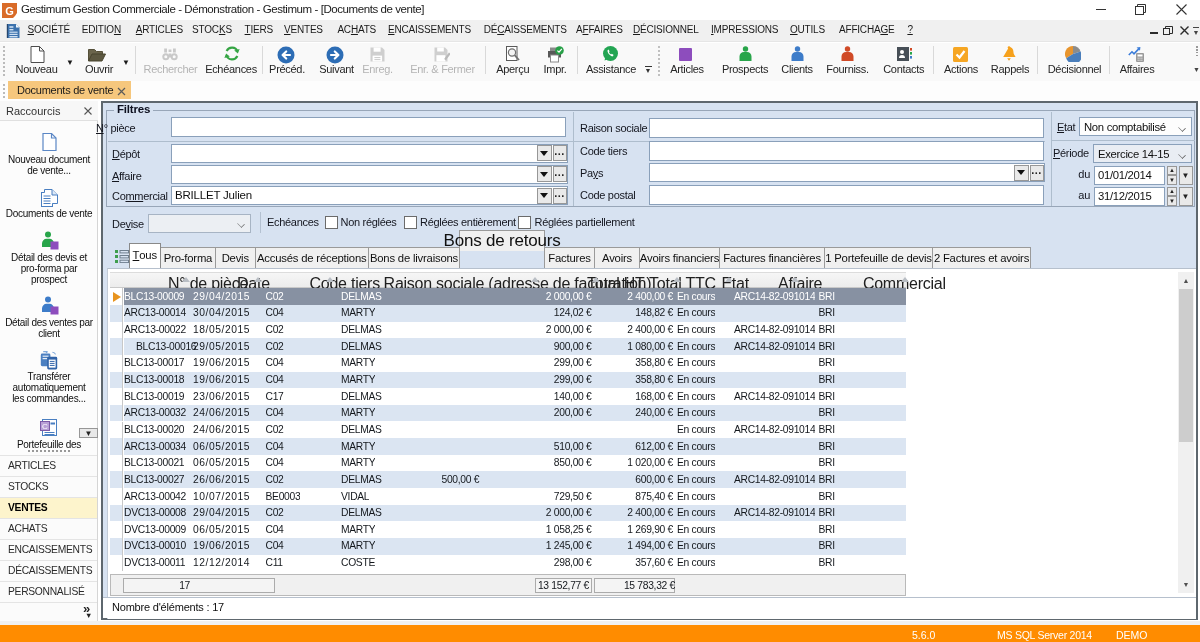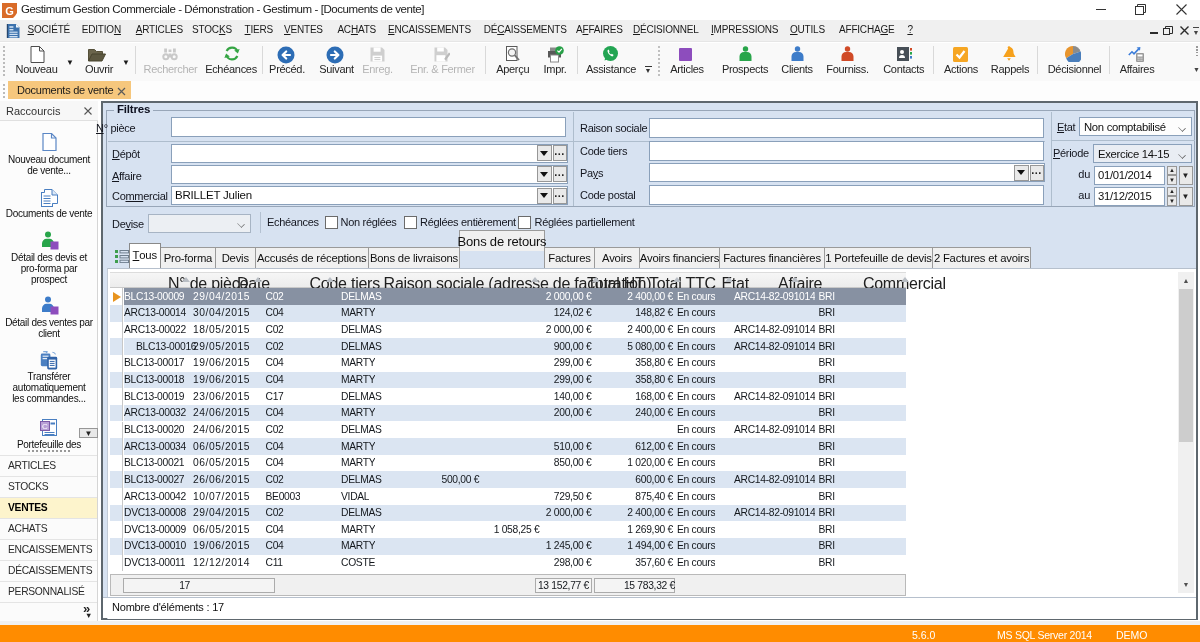--- a/index.html
+++ b/index.html
@@ -371,21 +371,21 @@
       <rect x="5" y="0.5" width="8.5" height="2.4"></rect>
       <rect x="5" y="5.5" width="8.5" height="2.4"></rect>
       <rect x="5" y="10.2" width="8.5" height="2.4"></rect>
     </g>
   </svg>
 <div class="ab" style="left:128.5px;top:243px;width:32.5px;height:25px;background:#fff;border:1px solid #898989;border-bottom:none;z-index:3;font-size:11.3px;letter-spacing:-0.2px;color:#101010;display:flex;align-items:center;justify-content:center;padding-bottom:3px;white-space:nowrap;"><u>T</u>ous</div>
 <div class="ab" style="left:160px;top:246.5px;width:56px;height:21px;background:#f0f0f0;border:1px solid #9a9a9a;border-bottom:none;z-index:2;font-size:11.3px;letter-spacing:-0.2px;color:#101010;display:flex;align-items:center;justify-content:center;white-space:nowrap;">Pro-forma</div>
 <div class="ab" style="left:215px;top:246.5px;width:40.5px;height:21px;background:#f0f0f0;border:1px solid #9a9a9a;border-bottom:none;z-index:2;font-size:11.3px;letter-spacing:-0.2px;color:#101010;display:flex;align-items:center;justify-content:center;white-space:nowrap;">Devis</div>
 <div class="ab" style="left:254.5px;top:246.5px;width:114.5px;height:21px;background:#f0f0f0;border:1px solid #9a9a9a;border-bottom:none;z-index:2;font-size:11.3px;letter-spacing:-0.2px;color:#101010;display:flex;align-items:center;justify-content:center;white-space:nowrap;">Accusés de réceptions</div>
 <div class="ab" style="left:368px;top:246.5px;width:92px;height:21px;background:#f0f0f0;border:1px solid #9a9a9a;border-bottom:none;z-index:2;font-size:11.3px;letter-spacing:-0.2px;color:#101010;display:flex;align-items:center;justify-content:center;white-space:nowrap;">Bons de livraisons</div>
-<div class="ab" style="left:459px;top:230px;width:86px;height:21px;background:#f0f0f0;border:1px solid #9a9a9a;border-bottom:none;z-index:2;font-size:13px;letter-spacing:-0.2px;color:#101010;display:flex;align-items:center;justify-content:center;white-space:nowrap;">Bons de retours</div>
+<div class="ab" style="left:459px;top:230px;width:86px;height:21px;background:#f0f0f0;border:1px solid #9a9a9a;border-bottom:none;z-index:2;font-size:17px;letter-spacing:-0.2px;color:#101010;display:flex;align-items:center;justify-content:center;white-space:nowrap;">Bons de retours</div>
 <div class="ab" style="left:544px;top:246.5px;width:51px;height:21px;background:#f0f0f0;border:1px solid #9a9a9a;border-bottom:none;z-index:2;font-size:11.3px;letter-spacing:-0.2px;color:#101010;display:flex;align-items:center;justify-content:center;white-space:nowrap;">Factures</div>
 <div class="ab" style="left:594px;top:246.5px;width:46px;height:21px;background:#f0f0f0;border:1px solid #9a9a9a;border-bottom:none;z-index:2;font-size:11.3px;letter-spacing:-0.2px;color:#101010;display:flex;align-items:center;justify-content:center;white-space:nowrap;">Avoirs</div>
 <div class="ab" style="left:639px;top:246.5px;width:81px;height:21px;background:#f0f0f0;border:1px solid #9a9a9a;border-bottom:none;z-index:2;font-size:11.3px;letter-spacing:-0.2px;color:#101010;display:flex;align-items:center;justify-content:center;white-space:nowrap;">Avoirs financiers</div>
 <div class="ab" style="left:719px;top:246.5px;width:106px;height:21px;background:#f0f0f0;border:1px solid #9a9a9a;border-bottom:none;z-index:2;font-size:11.3px;letter-spacing:-0.2px;color:#101010;display:flex;align-items:center;justify-content:center;white-space:nowrap;">Factures financières</div>
 <div class="ab" style="left:824px;top:246.5px;width:109px;height:21px;background:#f0f0f0;border:1px solid #9a9a9a;border-bottom:none;z-index:2;font-size:11.3px;letter-spacing:-0.2px;color:#101010;display:flex;align-items:center;justify-content:center;white-space:nowrap;">1 Portefeuille de devis</div>
 <div class="ab" style="left:932px;top:246.5px;width:99px;height:21px;background:#f0f0f0;border:1px solid #9a9a9a;border-bottom:none;z-index:2;font-size:11.3px;letter-spacing:-0.2px;color:#101010;display:flex;align-items:center;justify-content:center;white-space:nowrap;">2 Factures et avoirs</div>
 <div class="ab" style="left:110px;top:272px;width:795.5px;height:16.3px;background:linear-gradient(#f6f6f6,#ececec);border-top:1px solid #dcdcdc;border-bottom:1px solid #c9c9c9;"></div>
 <div class="hcell" style="left:124px;top:275px;">N° de pièce</div>
 <div class="hcell" style="left:193px;top:275px;">Date</div>
 <div class="hcell" style="left:265.5px;top:275px;">Code tiers</div>
@@ -437,21 +437,21 @@
 <div class="cell" style="left:677px;top:324.0px;color:#14181d;">En cours</div>
 <div class="cell" style="left:734px;top:324.0px;color:#14181d;">ARC14-82-091014</div>
 <div class="cell" style="left:818.5px;top:324.0px;color:#14181d;">BRI</div>
 <div class="ab" style="left:110px;top:338.25px;width:12.5px;height:16.65px;background:#dbe5f2;border-right:1px solid #c8c8c8;"></div>
 <div class="ab" style="left:123.5px;top:338.25px;width:782.0px;height:16.65px;background:#dbe5f2;"></div>
 <div class="cell" style="left:136px;top:340.65px;color:#14181d;">BLC13-00016</div>
 <div class="cell" style="left:193px;top:340.65px;color:#14181d;letter-spacing:0.55px;">29/05/2015</div>
 <div class="cell" style="left:265.5px;top:340.65px;color:#14181d;">C02</div>
 <div class="cell" style="left:341px;top:340.65px;color:#14181d;">DELMAS</div>
 <div class="cell" style="left:441.5px;top:340.65px;width:150px;text-align:right;color:#14181d;">900,00 €</div>
-<div class="cell" style="left:523.0px;top:340.65px;width:150px;text-align:right;color:#14181d;">5 080,00 €</div>
+<div class="cell" style="left:523.0px;top:340.65px;width:150px;text-align:right;color:#14181d;">1 080,00 €</div>
 <div class="cell" style="left:677px;top:340.65px;color:#14181d;">En cours</div>
 <div class="cell" style="left:734px;top:340.65px;color:#14181d;">ARC14-82-091014</div>
 <div class="cell" style="left:818.5px;top:340.65px;color:#14181d;">BRI</div>
 <div class="ab" style="left:110px;top:354.9px;width:12.5px;height:16.65px;background:#ffffff;border-right:1px solid #c8c8c8;"></div>
 <div class="ab" style="left:123.5px;top:354.9px;width:782.0px;height:16.65px;background:#ffffff;"></div>
 <div class="cell" style="left:124px;top:357.29999999999995px;color:#14181d;">BLC13-00017</div>
 <div class="cell" style="left:193px;top:357.29999999999995px;color:#14181d;letter-spacing:0.55px;">19/06/2015</div>
 <div class="cell" style="left:265.5px;top:357.29999999999995px;color:#14181d;">C04</div>
 <div class="cell" style="left:341px;top:357.29999999999995px;color:#14181d;">MARTY</div>
 <div class="cell" style="left:441.5px;top:357.29999999999995px;width:150px;text-align:right;color:#14181d;">299,00 €</div>
@@ -549,21 +549,21 @@
 <div class="cell" style="left:523.0px;top:507.15px;width:150px;text-align:right;color:#14181d;">2 400,00 €</div>
 <div class="cell" style="left:677px;top:507.15px;color:#14181d;">En cours</div>
 <div class="cell" style="left:734px;top:507.15px;color:#14181d;">ARC14-82-091014</div>
 <div class="cell" style="left:818.5px;top:507.15px;color:#14181d;">BRI</div>
 <div class="ab" style="left:110px;top:521.4px;width:12.5px;height:16.65px;background:#ffffff;border-right:1px solid #c8c8c8;"></div>
 <div class="ab" style="left:123.5px;top:521.4px;width:782.0px;height:16.65px;background:#ffffff;"></div>
 <div class="cell" style="left:124px;top:523.8px;color:#14181d;">DVC13-00009</div>
 <div class="cell" style="left:193px;top:523.8px;color:#14181d;letter-spacing:0.55px;">06/05/2015</div>
 <div class="cell" style="left:265.5px;top:523.8px;color:#14181d;">C04</div>
 <div class="cell" style="left:341px;top:523.8px;color:#14181d;">MARTY</div>
-<div class="cell" style="left:441.5px;top:523.8px;width:150px;text-align:center;color:#14181d;">1 058,25 €</div>
+<div class="cell" style="left:441.5px;top:523.8px;width:150px;text-align:right;color:#14181d;">1 058,25 €</div>
 <div class="cell" style="left:523.0px;top:523.8px;width:150px;text-align:right;color:#14181d;">1 269,90 €</div>
 <div class="cell" style="left:677px;top:523.8px;color:#14181d;">En cours</div>
 <div class="cell" style="left:818.5px;top:523.8px;color:#14181d;">BRI</div>
 <div class="ab" style="left:110px;top:538.05px;width:12.5px;height:16.65px;background:#dbe5f2;border-right:1px solid #c8c8c8;"></div>
 <div class="ab" style="left:123.5px;top:538.05px;width:782.0px;height:16.65px;background:#dbe5f2;"></div>
 <div class="cell" style="left:124px;top:540.4499999999999px;color:#14181d;">DVC13-00010</div>
 <div class="cell" style="left:193px;top:540.4499999999999px;color:#14181d;letter-spacing:0.55px;">19/06/2015</div>
 <div class="cell" style="left:265.5px;top:540.4499999999999px;color:#14181d;">C04</div>
 <div class="cell" style="left:341px;top:540.4499999999999px;color:#14181d;">MARTY</div>
 <div class="cell" style="left:441.5px;top:540.4499999999999px;width:150px;text-align:right;color:#14181d;">1 245,00 €</div>

